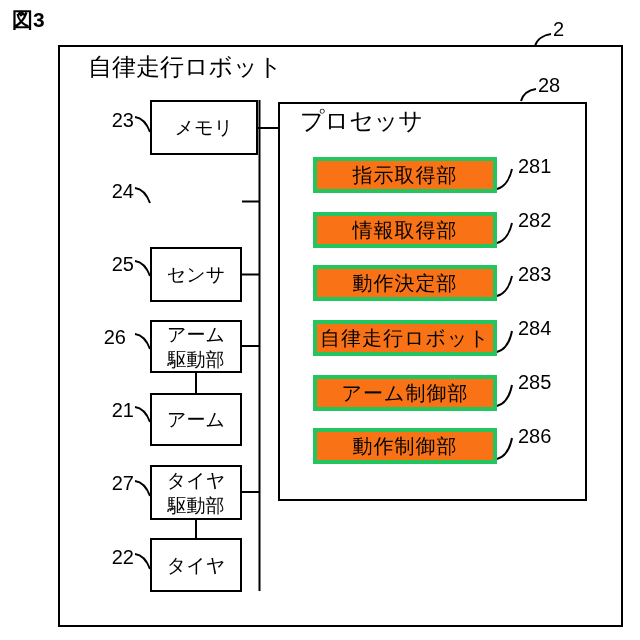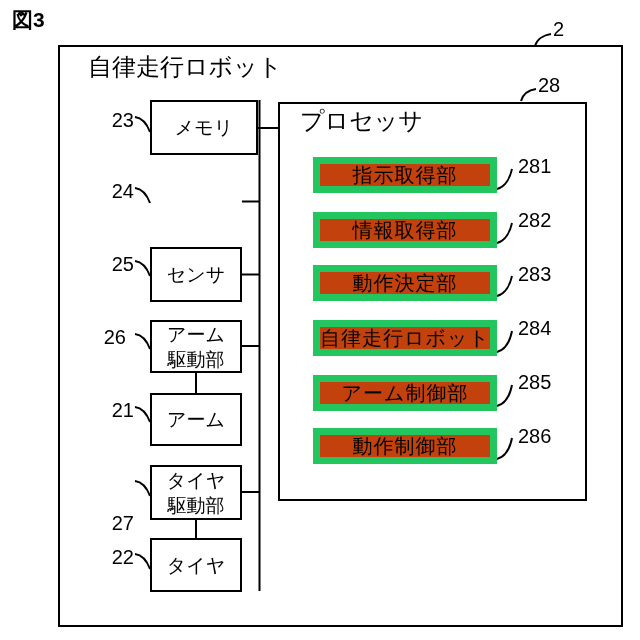--- a/index.html
+++ b/index.html
@@ -19,21 +19,21 @@
   .frame{
     position:absolute;border:2px solid #000;background:transparent;
     box-sizing:border-box;
   }
   .label{position:absolute;font-size:24px;line-height:22px;white-space:nowrap;}
   .refnum{position:absolute;font-size:20px;line-height:20px;white-space:nowrap;}
   .refnum.right-align{text-align:right;width:34px;}
   .fig-label{position:absolute;left:12px;top:6px;font-size:21px;font-weight:bold;}
   .unit{
     position:absolute;left:313px;width:184px;height:36px;
-    border:7px solid #22c55e;background:#c2410c;box-sizing:border-box;
+    border:4px solid #22c55e;background:#f97316;box-sizing:border-box;
     display:flex;align-items:center;justify-content:center;
     font-size:20px;letter-spacing:1px;white-space:nowrap;
   }
 </style>
 </head>
 <body>
 
 <div id="stage">
 
   <svg class="lines" viewBox="0 0 640 640">
@@ -108,18 +108,18 @@
 
   <div class="box" style="left:150px;top:320px;width:92px;height:53px;">アーム
 駆動部</div>
   <div class="refnum right-align" style="left:92px;top:327px;">26</div>
 
   <div class="box" style="left:150px;top:393px;width:92px;height:53px;">アーム</div>
   <div class="refnum right-align" style="left:100px;top:400px;">21</div>
 
   <div class="box" style="left:150px;top:465px;width:92px;height:55px;">タイヤ
 駆動部</div>
-  <div class="refnum right-align" style="left:100px;top:473px;margin-top:40px;">27</div>
+  <div class="refnum right-align" style="left:100px;top:473px;">27</div>
 
   <div class="box" style="left:150px;top:538px;width:92px;height:54px;">タイヤ</div>
   <div class="refnum right-align" style="left:100px;top:547px;">22</div>
 
 </div>
 
 </body></html>

